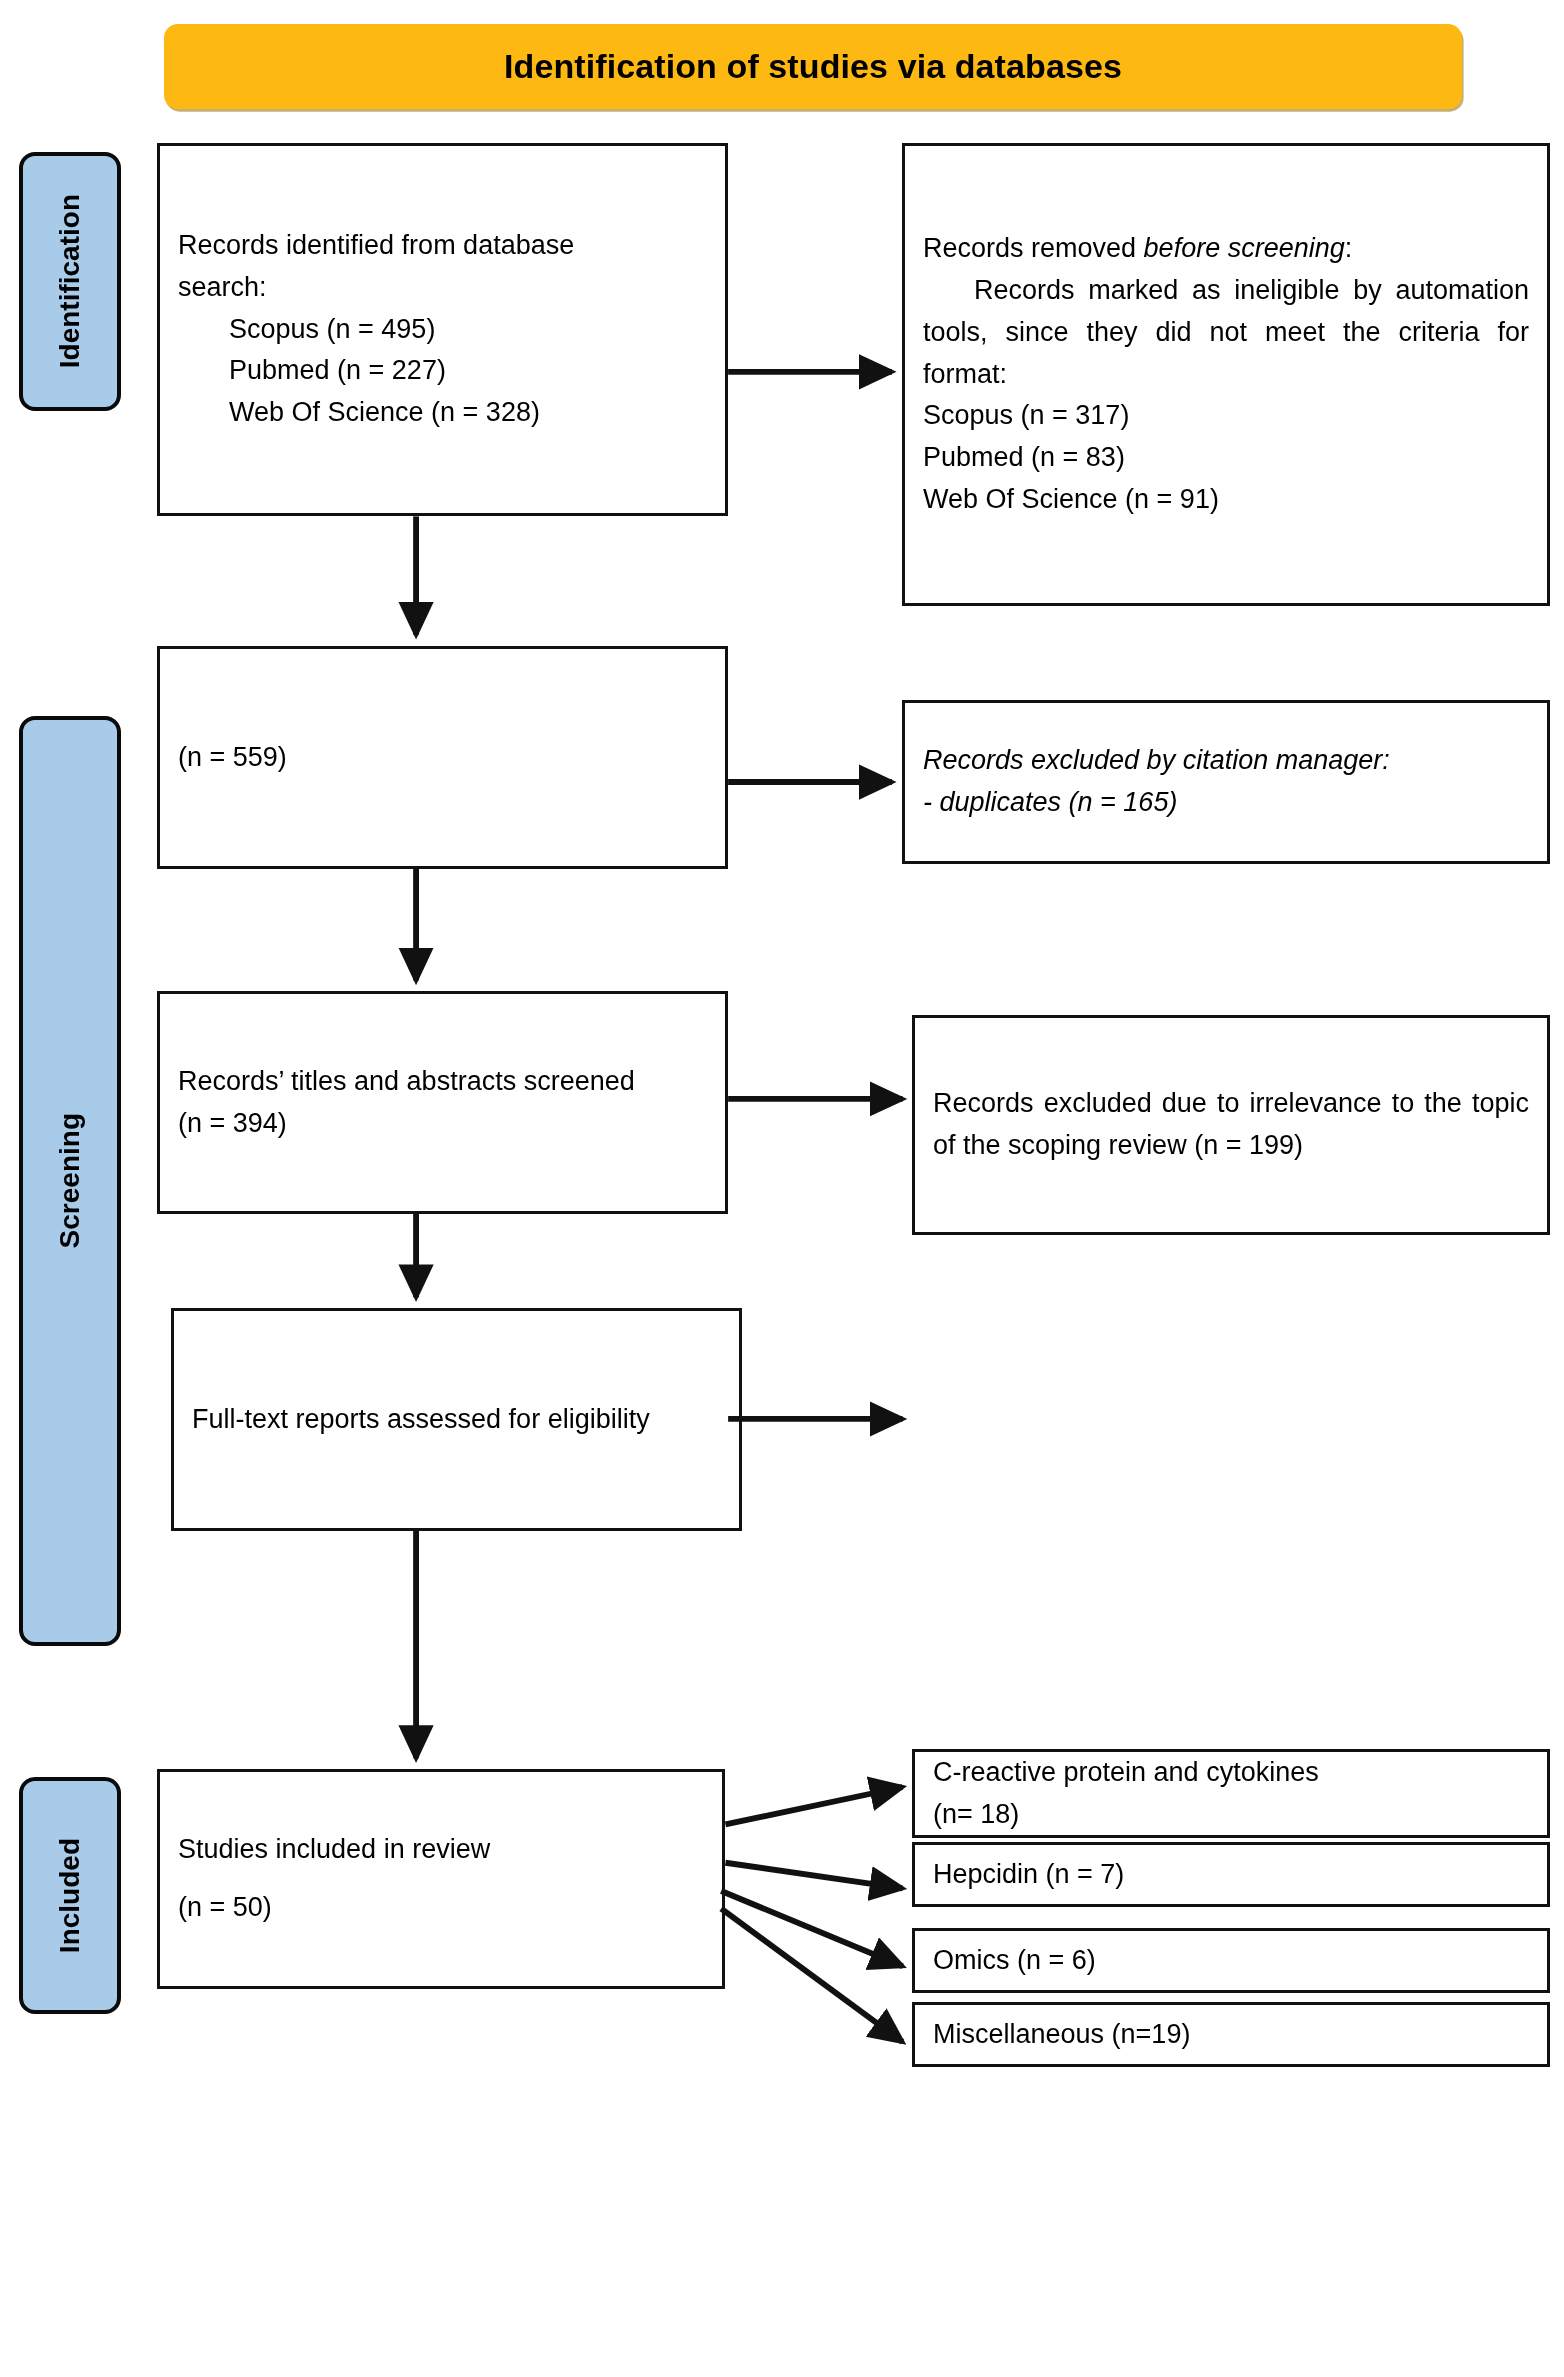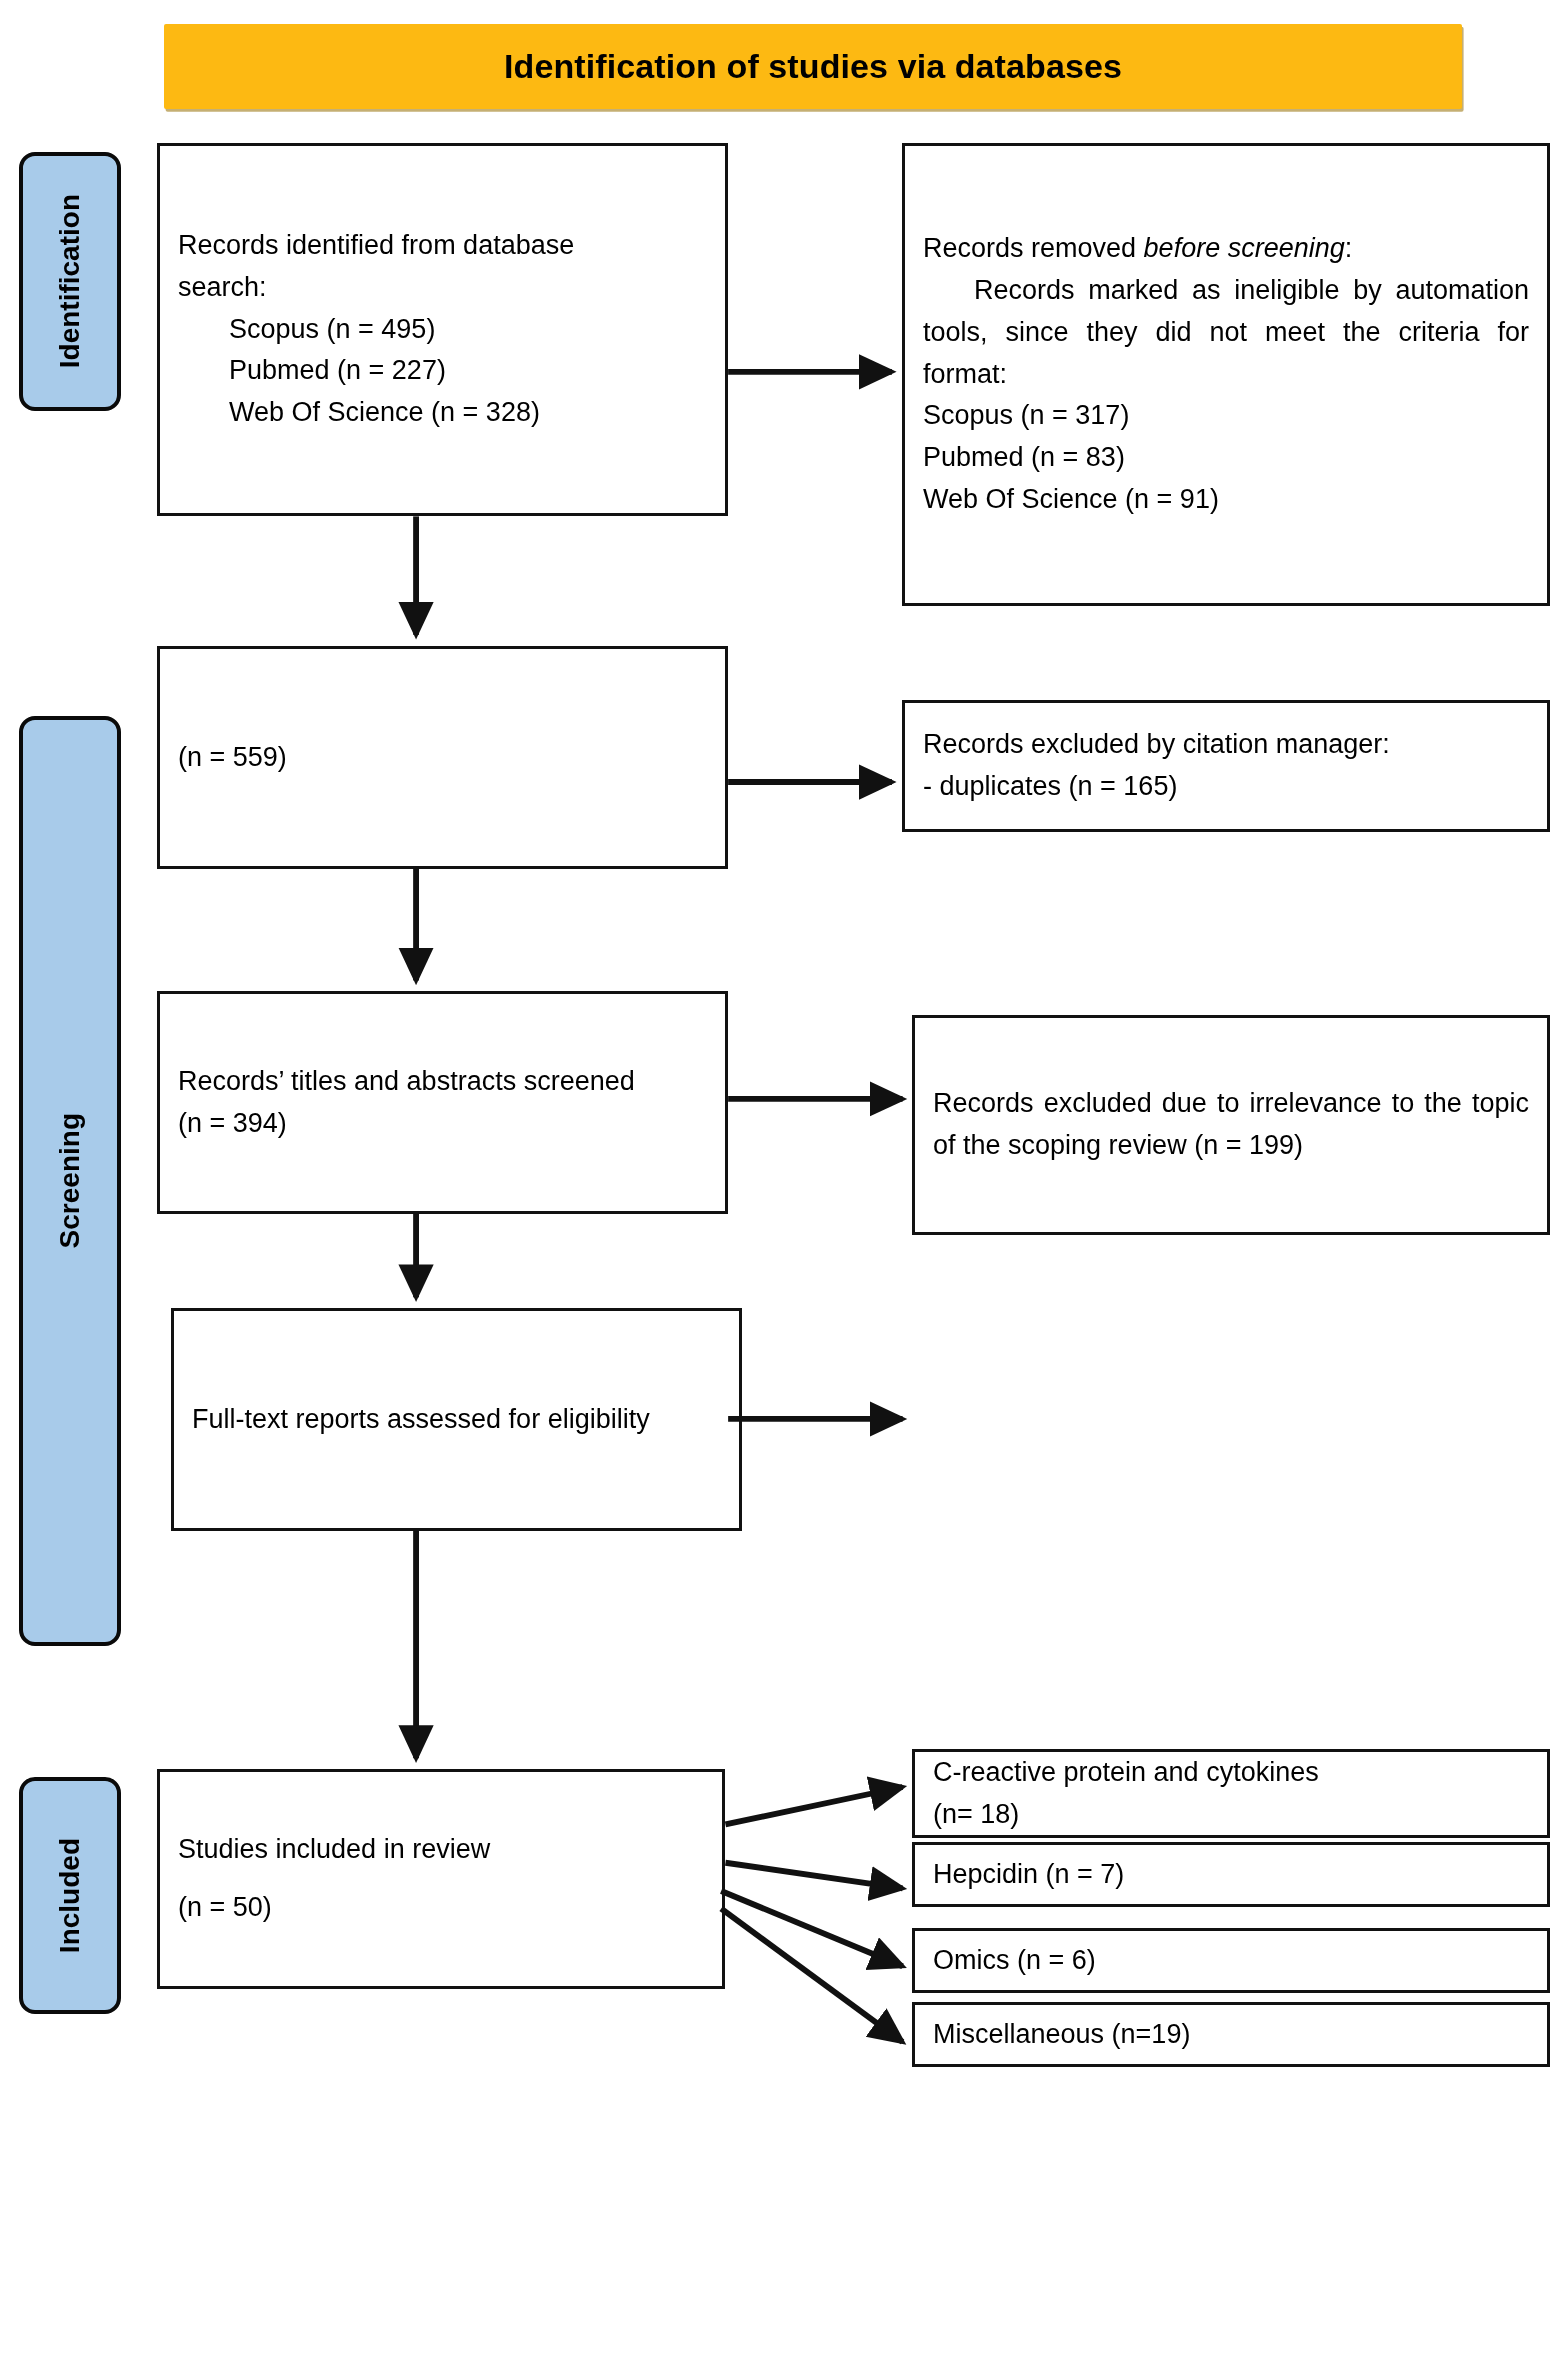--- a/index.html
+++ b/index.html
@@ -18,21 +18,21 @@
     overflow: hidden;
   }
   
   .banner {
     position: absolute;
     left: 164px;
     top: 23.5px;
     width: 1298px;
     height: 85px;
     background: #FDB912;
-    border-radius: 2px;
+    border-radius: 14px;
     box-shadow: 1.6px 2.7px 0 rgba(150,110,0,0.55);
     display: flex;
     align-items: center;
     justify-content: center;
   }
   .banner-title {
     font-size: 34px;
     font-weight: bold;
     color: #000;
     letter-spacing: 0.1px;
@@ -83,21 +83,21 @@
 
   
   #box-identified   { left: 157px; top: 143px;  width: 571px; height: 373px; }
   #box-screened     { left: 157px; top: 646px; width: 571px; height: 223px; }
   #box-titles       { left: 157px; top: 991px; width: 571px; height: 223px; }
   #box-fulltext     { left: 171px; top: 1308px; width: 571px; height: 223px; }
   #box-included     { left: 157px; top: 1769px; width: 568px; height: 220px; gap: 16px; }
 
   
   #box-removed      { left: 902px; top: 143px;  width: 648px; height: 463px; }
-  #box-excl-citman  { left: 902px; top: 700px; width: 648px; height: 132px; }
+  #box-excl-citman  { left: 902px; top: 700px; width: 648px; height: 164px; font-style: italic; }
   #box-excl-irrel   { left: 912px; top: 1015px; width: 638px; height: 220px; }
   #box-excl-reports { left: 912px; top: 1327px; width: 638px; height: 245px; }
   #box-crp          { left: 912px; top: 1749px; width: 638px; height: 89px; }
   #box-hepcidin     { left: 912px; top: 1842px; width: 638px; height: 65px; }
   #box-omics        { left: 912px; top: 1928px; width: 638px; height: 65px; }
   #box-misc         { left: 912px; top: 2002px; width: 638px; height: 65px; }
 
   
   #arrows {
     position: absolute;

